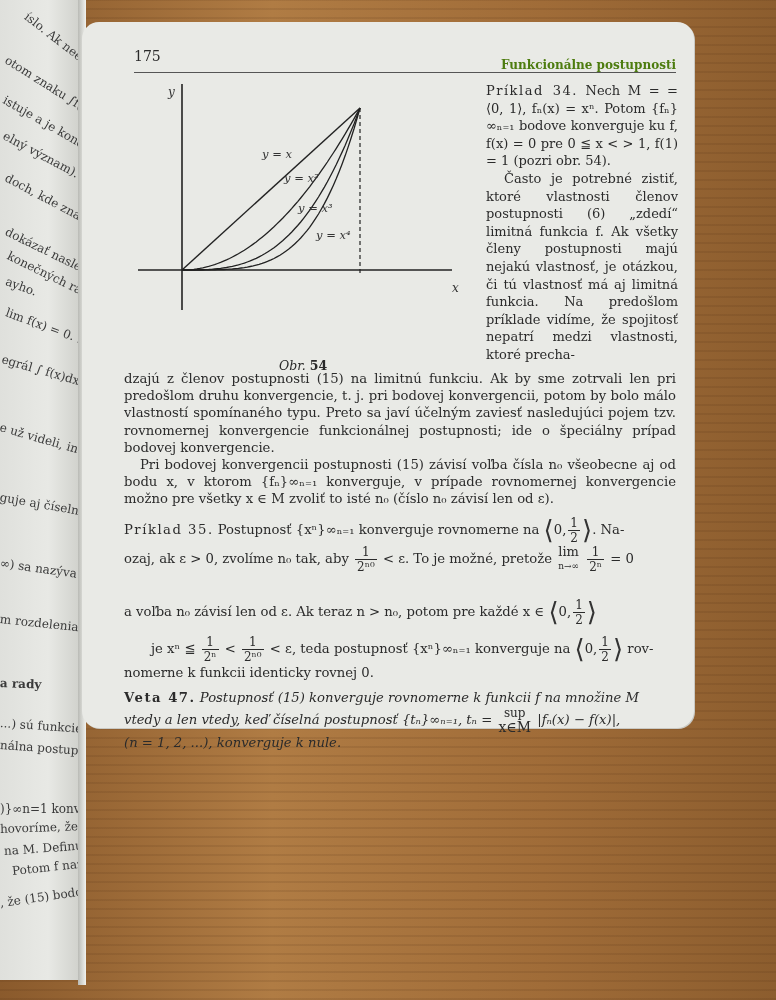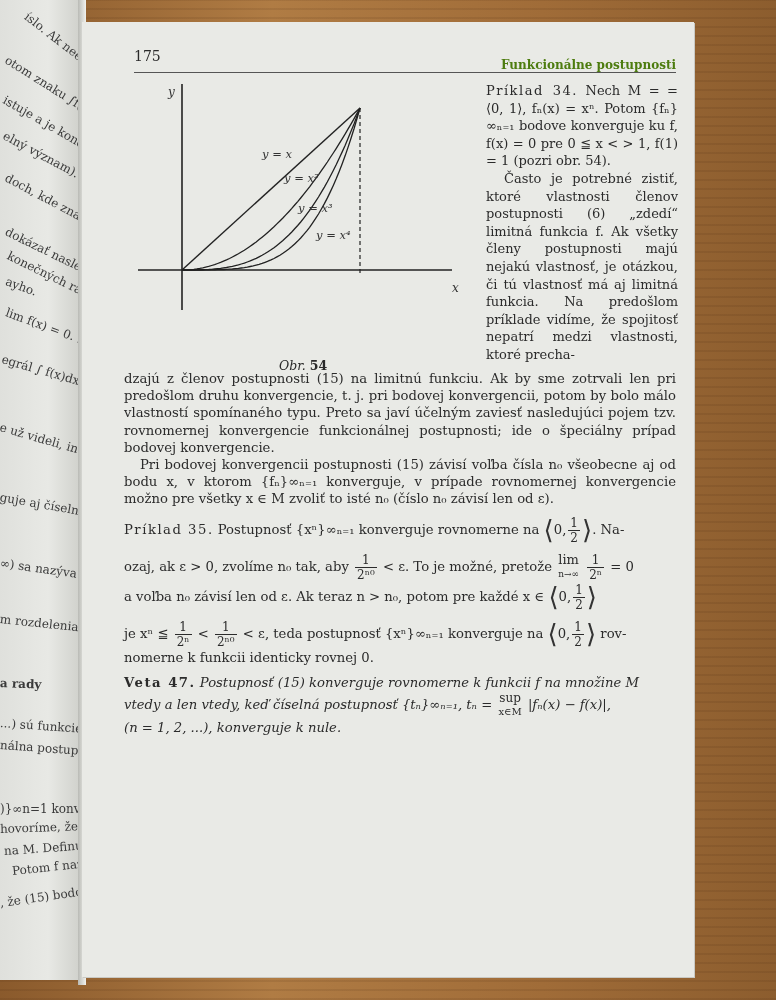--- a/index.html
+++ b/index.html
@@ -21,23 +21,24 @@
   .left-page .frag {
     position:absolute; font-size:12px; color:#3a3a3a; white-space:nowrap;
     transform-origin:left center;
   }
   .gutter {
     position:absolute; left:78px; top:0; width:8px; height:985px;
     background: linear-gradient(90deg,#b9bab5,#f1f2ee);
   }
   
   .page {
-    position:absolute; left:82px; top:22px; width:612px; height:955px;
+    position:absolute; left:82px; top:22px; width:612px; height:706px;
     background:#e9eae6;
     box-shadow: 1px 1px 0 #c9c9c4;
+    border-radius: 17px;
   }
   .header {
     position:absolute; left:52px; top:24px; width:542px; height:26px;
     border-bottom:1px solid #555;
   }
   .page-number { position:absolute; left:0; top:2px; font-size:14px; color:#2a2a2a; }
   .running-title { position:absolute; right:0; top:12px; font-size:12px; font-weight:bold; color:#4d7c0f; }
 
   .figure { position:absolute; left:52px; top:60px; width:340px; height:300px; }
   .figure svg { position:absolute; left:0; top:0; }
@@ -139,48 +140,48 @@
   <div class="body-text" style="top:348px;">
     <p>dzajú z členov postupnosti (15) na limitnú funkciu. Ak by sme zotrvali len pri predošlom druhu konvergencie, t. j. pri bodovej konvergencii, potom by bolo málo vlastností spomínaného typu. Preto sa javí účelným zaviesť nasledujúci pojem tzv. rovnomernej konvergencie funkcionálnej postupnosti; ide o špeciálny prípad bodovej konvergencie.</p>
 
     <p class="indent">Pri bodovej konvergencii postupnosti (15) závisí voľba čísla n₀ všeobecne aj od bodu x, v ktorom {fₙ}∞ₙ₌₁ konverguje, v prípade rovnomernej konvergencie možno pre všetky x ∈ M zvoliť to isté n₀ (číslo n₀ závisí len od ε).</p>
 
     <p style="margin-top:8px;" class="row">
       <span class="spaced">Príklad 35.</span>
       <span>Postupnosť {xⁿ}∞ₙ₌₁ konverguje rovnomerne na</span>
       <span class="angle">⟨</span><span>0,</span><span class="frac"><span class="num">1</span><span class="den">2</span></span><span class="angle">⟩</span><span>. Na-</span>
     </p>
-    <p style="margin-top:8px;" class="row">
+    <p style="" class="row">
       <span>ozaj, ak ε &gt; 0, zvolíme n₀ tak, aby</span>
       <span class="frac"><span class="num">1</span><span class="den">2ⁿ⁰</span></span>
       <span>&lt; ε. To je možné, pretože</span>
       <span class="frac" style="font-size:13px;"><span>lim</span><span style="display:block;font-size:9px;">n→∞</span></span>
       <span class="frac"><span class="num">1</span><span class="den">2ⁿ</span></span>
       <span>= 0</span>
     </p>
-    <p style="margin-top:1px;" class="row">
+    <p style="margin-top:24px;" class="row">
       <span>a voľba n₀ závisí len od ε. Ak teraz n &gt; n₀, potom pre každé x ∈</span>
       <span class="angle">⟨</span><span>0,</span><span class="frac"><span class="num">1</span><span class="den">2</span></span><span class="angle">⟩</span>
     </p>
-    <p style="margin-top:8px;" class="row">
+    <p style="margin-top:8px;margin-left:27px;" class="row">
       <span>je xⁿ ≦</span>
       <span class="frac"><span class="num">1</span><span class="den">2ⁿ</span></span>
       <span>&lt;</span>
       <span class="frac"><span class="num">1</span><span class="den">2ⁿ⁰</span></span>
       <span>&lt; ε, teda postupnosť {xⁿ}∞ₙ₌₁ konverguje na</span>
       <span class="angle">⟨</span><span>0,</span><span class="frac"><span class="num">1</span><span class="den">2</span></span><span class="angle">⟩</span>
       <span>rov-</span>
     </p>
     <p>nomerne k funkcii identicky rovnej 0.</p>
 
 
     <p style="margin-top:8px;">
       <span class="bold spaced">Veta 47.</span>
       <span class="ital">Postupnosť (15) konverguje rovnomerne k funkcii f na množine M</span>
     </p>
     <p class="row ital">
       <span>vtedy a len vtedy, keď číselná postupnosť {tₙ}∞ₙ₌₁, tₙ =</span>
-      <span class="frac" style="font-style:normal;"><span>sup</span><span style="display:block;font-size:10px;">x∈M</span></span>
+      <span class="frac" style="font-style:normal;"><span>sup</span><span style="display:block;font-size:14px;">x∈M</span></span>
       <span>|fₙ(x) − f(x)|,</span>
     </p>
     <p class="ital">(n = 1, 2, ...), konverguje k nule.</p>
   </div>
 </div>
 
 </body></html>

